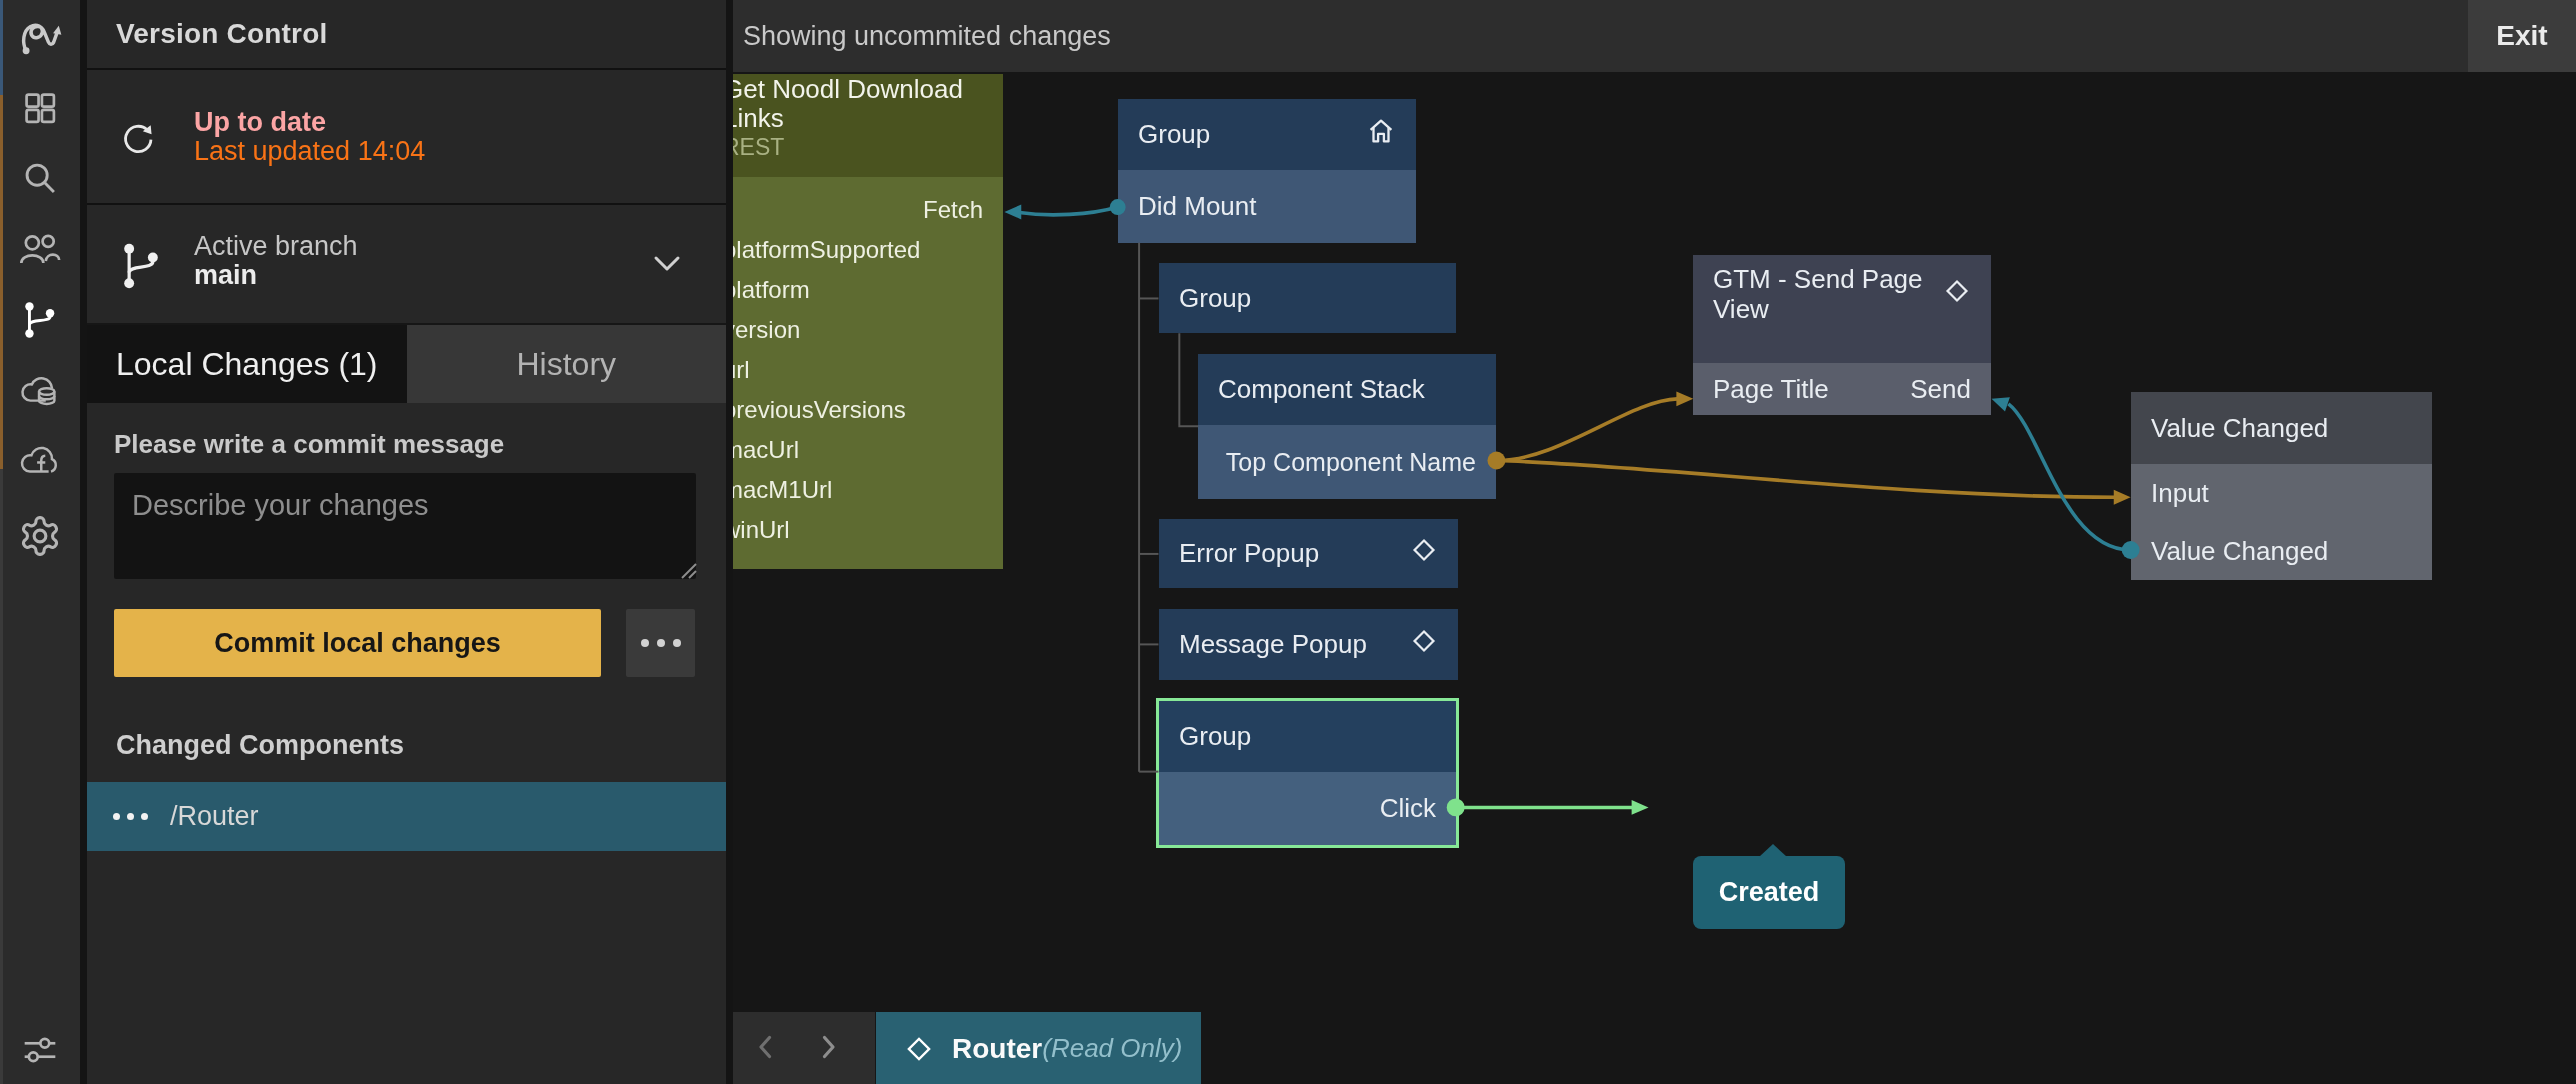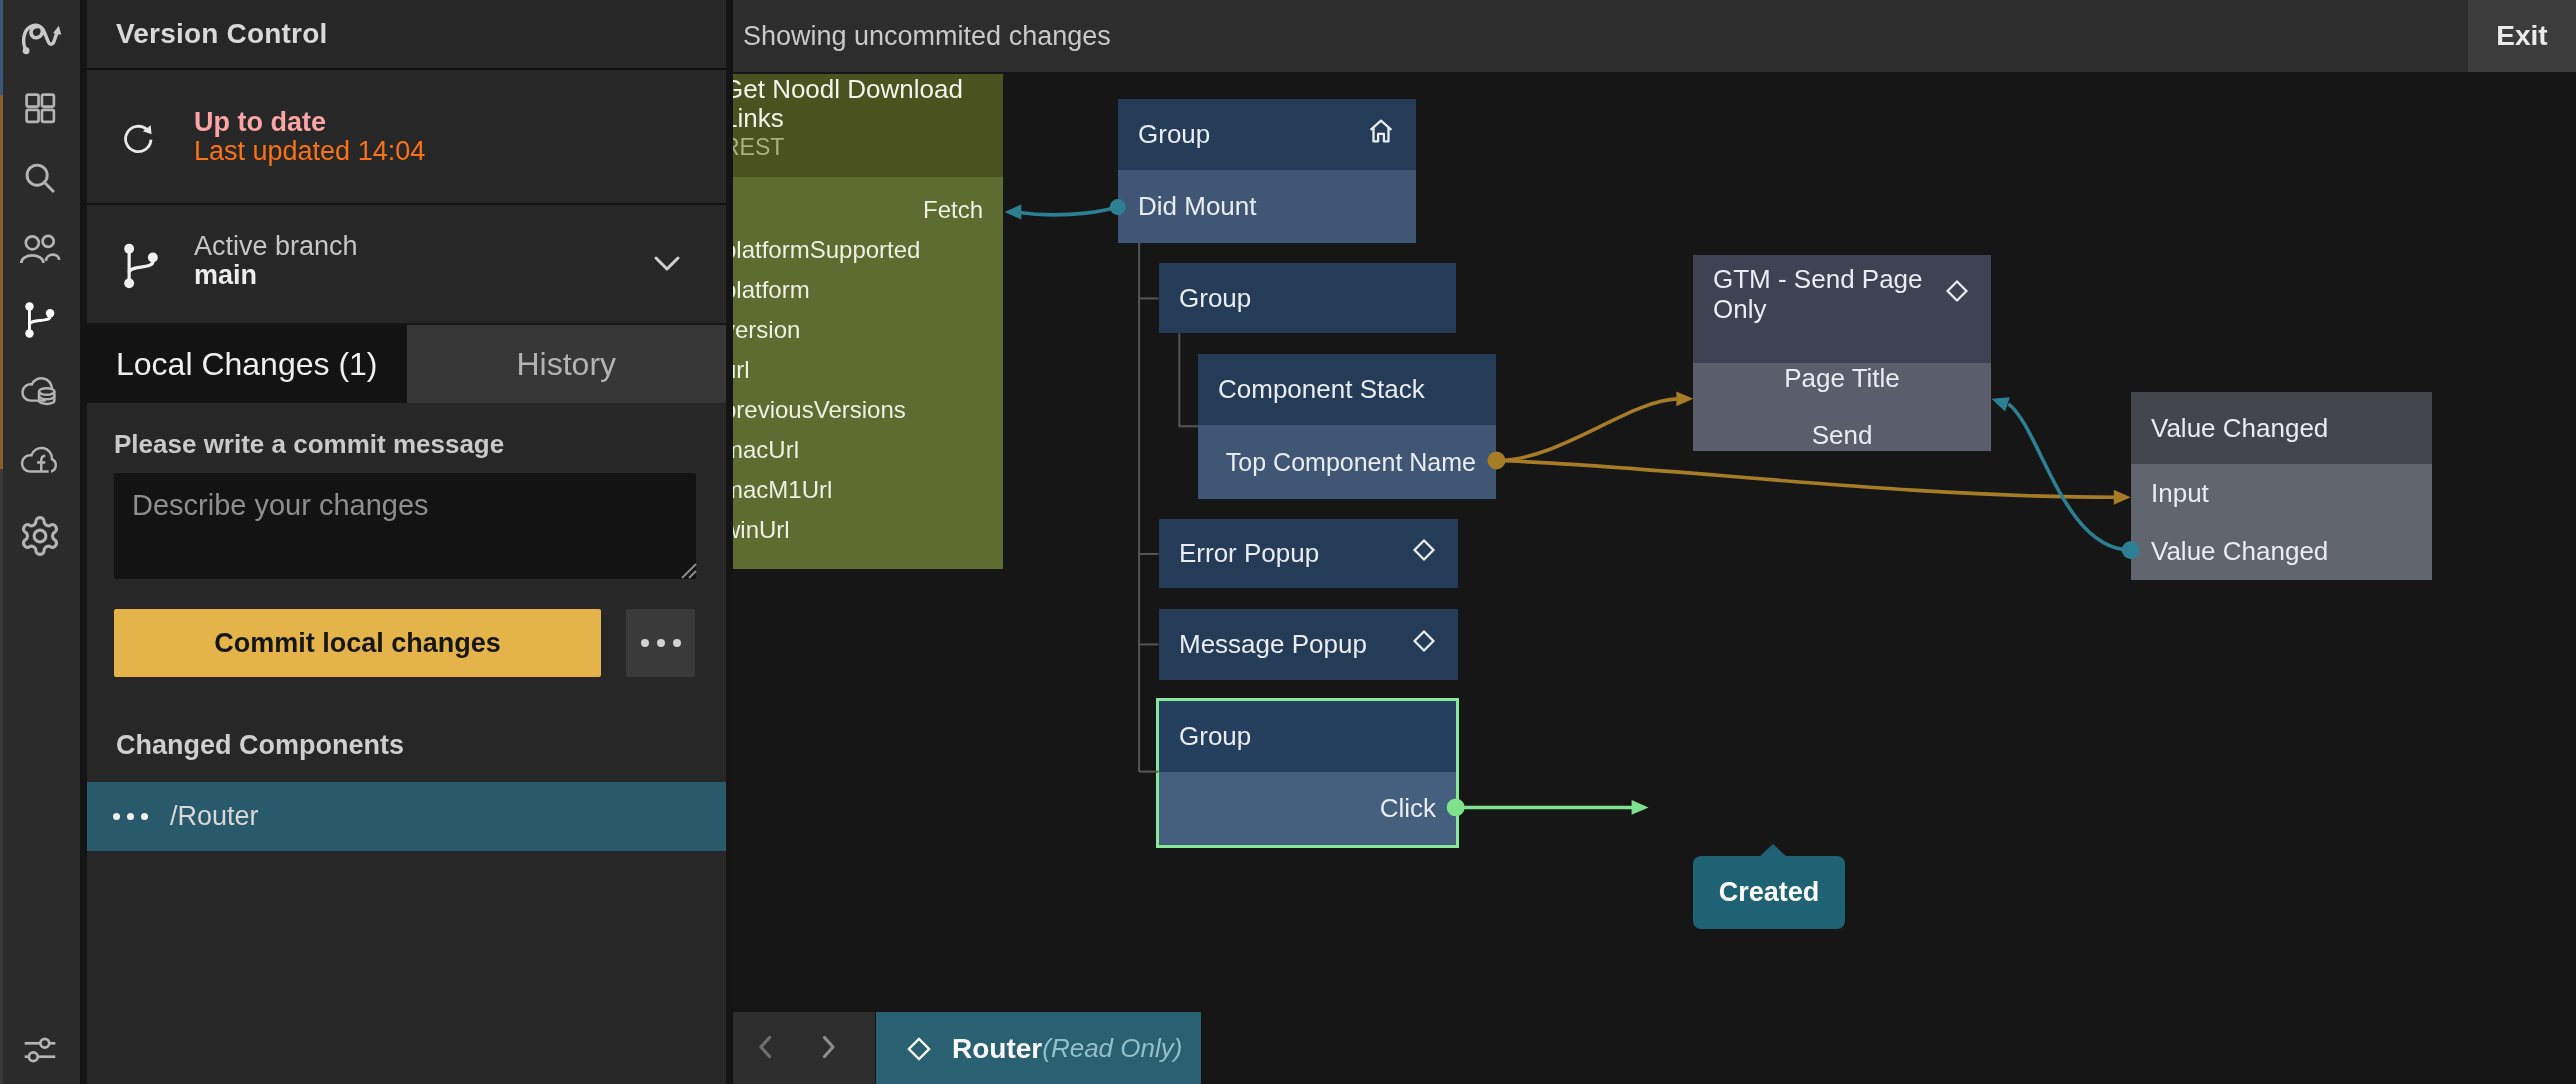--- a/index.html
+++ b/index.html
@@ -85,21 +85,21 @@
   #n-group3 .hd { height:71px; background:#24405e; }
   #n-group3 .rw { height:73px; background:#44607e; justify-content:flex-end; }
   #n-switch { left:918px; top:698px; width:297px; }
   #n-switch .hd { height:75px; background:#54575f; }
   #n-switch .rw { height:75px; background:#696d75; }
   #n-switch .status-dot { position:absolute; right:14px; top:15px; width:17px; height:17px; border-radius:50%; background:#e9e9e9; }
   #n-gtm { left:960px; top:255px; width:298px; }
   #n-gtm .hd { height:108px; background:#3e4252; align-items:flex-start; padding-top:9px; }
   #n-gtm .hd .ttl { line-height:30px; max-width:219px; }
   #n-gtm .hd .diamond-wrap { position:absolute; right:20px; top:22px; }
-  #n-gtm .rw { height:88px; background:#5a5e6b; justify-content:space-between;flex-direction:column; }
+  #n-gtm .rw { height:52px; background:#5a5e6b; justify-content:space-between; }
   #n-vc { left:1398px; top:392px; width:301px; }
   #n-vc .hd { height:72px; background:#43464d; }
   #n-vc .rw { height:58px; background:#61656e; }
 
   .tooltip { position:absolute; left:960px; top:856px; width:152px; height:73px; background:#1f6273; border-radius:8px; z-index:3; display:flex; align-items:center; justify-content:center; }
   .tooltip .tri { position:absolute; left:66px; top:-12px; width:0; height:0; border-left:14px solid transparent; border-right:14px solid transparent; border-bottom:13px solid #1f6273; }
   .tooltip .txt { font-size:27px; font-weight:bold; color:#ffffff; }
 
   .wires { position:absolute; left:0; top:0; z-index:2; pointer-events:none; }
 
@@ -342,21 +342,21 @@
     <div class="node selected" id="n-group3">
       <div class="hd">
         <div class="ttl">Group</div>
       </div>
       <div class="rw">Click</div>
     </div>
 
 
     <div class="node" id="n-gtm">
       <div class="hd">
-        <div class="ttl">GTM - Send Page Only</div>
+        <div class="ttl">GTM - Send Page View</div>
         <span class="diamond-wrap">
           <svg width="28" height="28" viewBox="0 0 28 28" fill="none" stroke="#e9edf2" stroke-width="2.2">
             <rect x="7.3" y="7.3" width="13.4" height="13.4" transform="rotate(45 14 14)"></rect>
           </svg>
         </span>
       </div>
       <div class="rw">
         <span>Page Title</span>
         <span>Send</span>
       </div>

